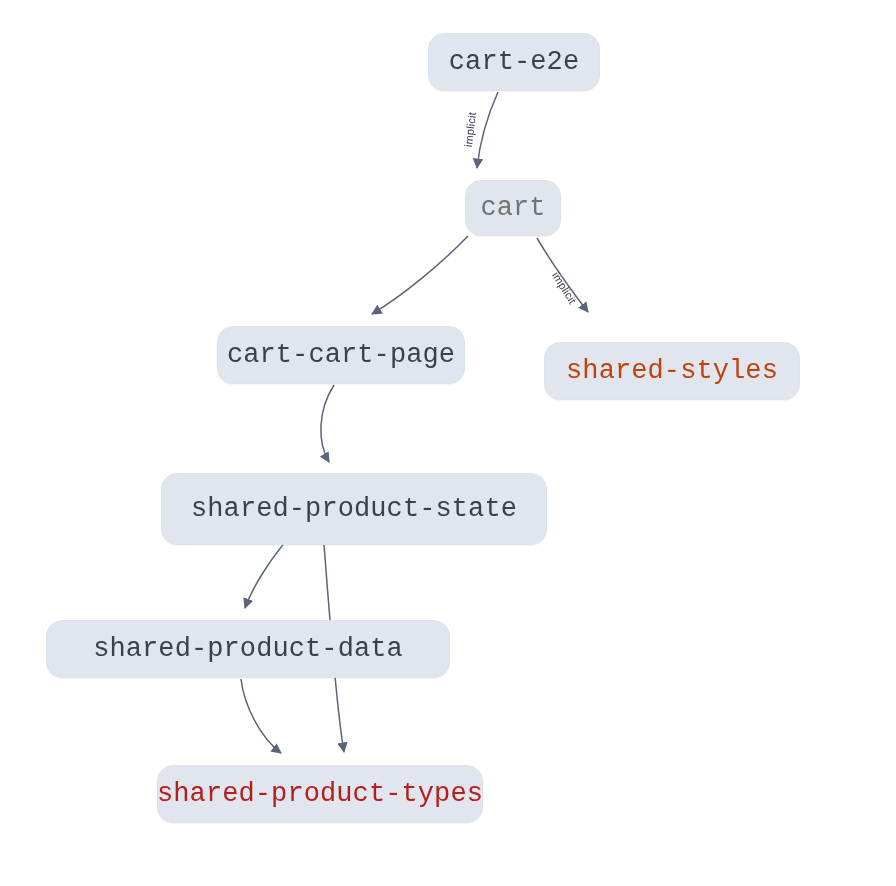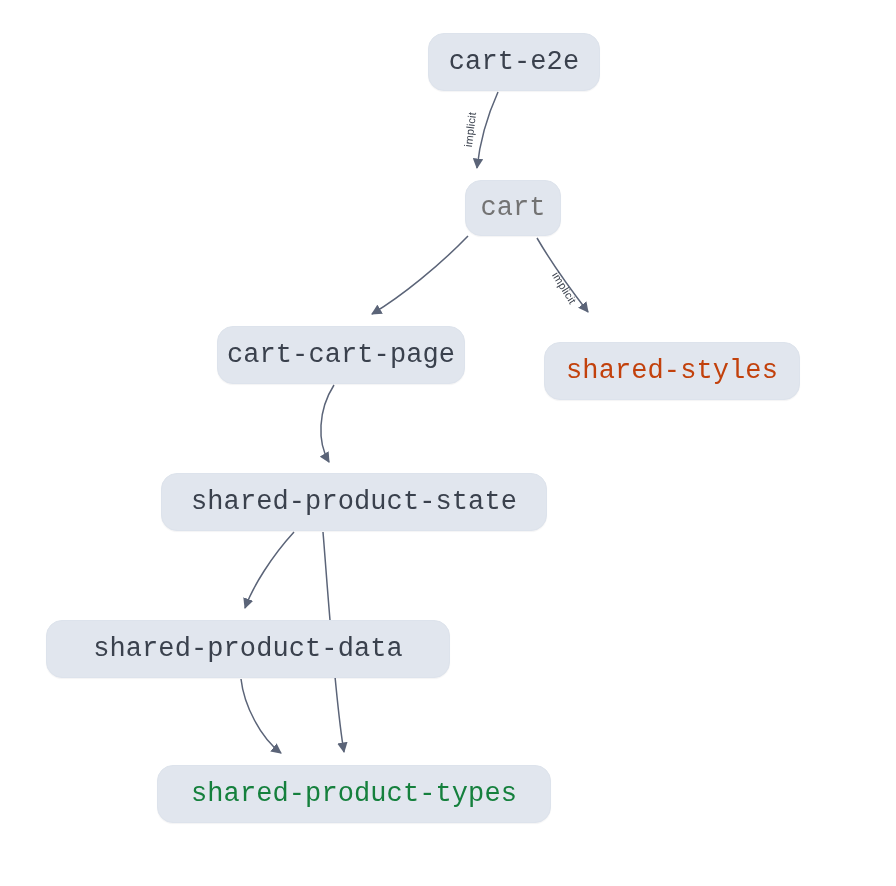--- a/index.html
+++ b/index.html
@@ -102,24 +102,24 @@
       </div>
       <div class="graph-node" style="left: 465px; top: 180px; width: 96px; height: 56px; background: rgb(225, 230, 238); border-color: rgb(221, 227, 236); color: #737373;">
         <span>cart</span>
       </div>
       <div class="graph-node" style="left: 217px; top: 326px; width: 248px; height: 58px; background: rgb(225, 230, 238); border-color: rgb(221, 227, 236); color: rgb(58, 65, 77);">
         <span>cart-cart-page</span>
       </div>
       <div class="graph-node" style="left: 544px; top: 326px; width: 256px; height: 58px; background: rgb(225, 230, 238); border-color: rgb(221, 227, 236); color: #c2410c; margin-top: 16px;">
         <span>shared-styles</span>
       </div>
-      <div class="graph-node" style="left: 161px; top: 473px; width: 386px; height: 58px; background: rgb(225, 230, 238); border-color: rgb(221, 227, 236); color: rgb(58, 65, 77);">
+      <div class="graph-node" style="left: 161px; top: 473px; width: 386px; height: 72px; background: rgb(225, 230, 238); border-color: rgb(221, 227, 236); color: rgb(58, 65, 77);">
         <span>shared-product-state</span>
       </div>
       <div class="graph-node" style="left: 46px; top: 620px; width: 404px; height: 58px; background: rgb(225, 230, 238); border-color: rgb(221, 227, 236); color: rgb(58, 65, 77);">
         <span>shared-product-data</span>
       </div>
-      <div class="graph-node" style="left: 157px; top: 765px; width: 394px; height: 58px; background: rgb(225, 230, 238); border-color: rgb(221, 227, 236); color: #15803d;">
+      <div class="graph-node" style="left: 157px; top: 765px; width: 326px; height: 58px; background: rgb(225, 230, 238); border-color: rgb(221, 227, 236); color: #b91c1c;">
         <span>shared-product-types</span>
       </div>
     </div>
 
 </div>
 
 </body></html>

